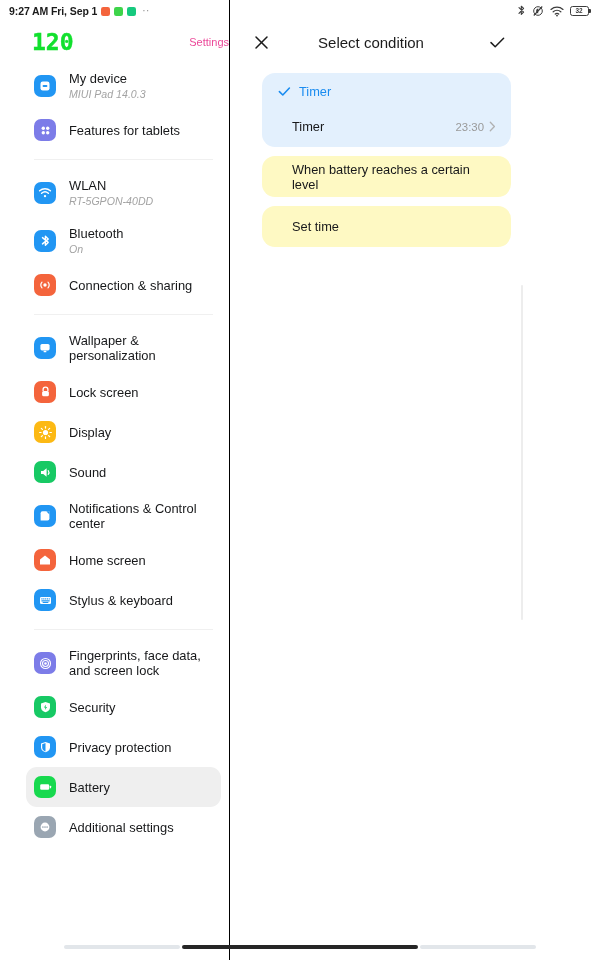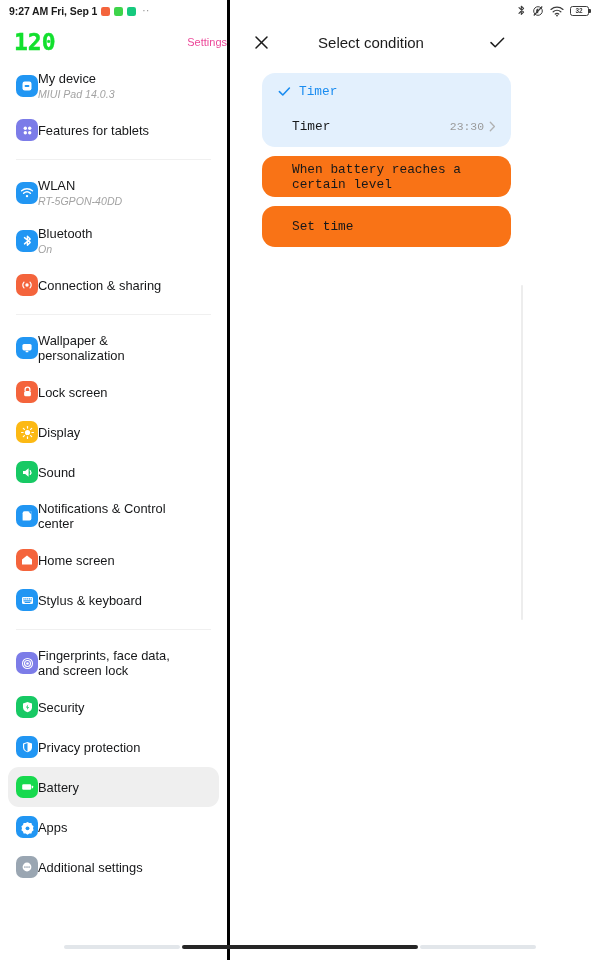--- a/index.html
+++ b/index.html
@@ -27,41 +27,42 @@
     width:19px; height:10px; border:1.2px solid #3c3c3c; border-radius:2.6px;
     display:flex; align-items:center; justify-content:center;
   }
   .battery-num { font-size:6.4px; color:#3c3c3c; font-weight:700; line-height:1; }
   .battery-tip { width:1.6px; height:4px; background:#3c3c3c; border-radius:0 1px 1px 0; margin-left:0.8px; }
 
   
   .sidebar {
     position:relative; width:230px; height:960px;
     background:#ffffff; padding-top:22px;
-    border-right:3px solid #000000;
+    border-right:1px solid #000000;
     overflow:hidden;
+    padding-left:18px;
   }
   .sidebar-head {
     height:40px; display:flex; align-items:center;
     position:relative; padding:0 14px;
   }
   .hz-badge {
     font-family:"DejaVu Sans Mono", monospace;
     font-size:23px; font-weight:700; color:#12e02e;
     letter-spacing:0px; line-height:1;
     -webkit-text-stroke:0.4px #12e02e;
   }
   .sidebar-title {
     position:absolute; left:0; right:0; text-align:right;
     font-size:11px; color:#ec4899; font-weight:400;
   }
 
   .nav-list { padding:0 8px; }
   .nav-item {
-    display:flex; align-items:center; 
+    display:flex; align-items:center; gap:13px;
     padding:9px 8px; border-radius:11px; min-height:40px;
   }
   .nav-item.selected { background:#efefef; }
   .nav-texts { display:flex; flex-direction:column; justify-content:center; }
   .nav-label { font-size:12.9px; color:#17181a; line-height:15px; }
   .nav-label.two-line { max-width:150px; }
   .nav-sub { font-size:10.6px; color:#a3a3a3; line-height:14px; margin-top:1px;font-style:italic; }
 
   .nav-icon {
     width:22px; height:22px; border-radius:7px; flex:none;
@@ -84,23 +85,23 @@
   .panel-title {
     position:absolute; left:0; right:16px; text-align:center;
     font-size:15px; color:#1b1b1b; pointer-events:none;
   }
   .icon-btn {
     width:26px; height:26px; display:flex; align-items:center; justify-content:center;
     background:none; border:none; cursor:pointer; position:relative; z-index:2;
   }
   .icon-btn.right { margin-left:auto; }
 
-  .panel-body { padding:11px 17px 0 32px;font-family:Liberation Mono, monospace; }
+  .panel-body { padding:11px 17px 0 32px; }
   .opt-card {
-    background:#f97316; border-radius:13px; margin-bottom:9px; overflow:hidden;
+    background:#fef9c3; border-radius:13px; margin-bottom:9px; overflow:hidden;
   }
   .opt-card.active { background:#e3f0fd; }
   .opt-row {
     display:flex; align-items:center; min-height:37px;
     padding:0 15px 0 15px;
   }
   .opt-row.head { padding-left:15px; }
   .opt-check {
     width:15px; margin-right:7px; display:flex; align-items:center; justify-content:center;
     flex:none;
@@ -379,31 +380,20 @@
           <svg width="15" height="12" viewBox="0 0 15 12">
               <rect x="2.2" y="3.2" width="9" height="5.6" rx="1.3" fill="#fff"></rect>
               <rect x="11.8" y="4.8" width="1.3" height="2.4" rx="0.5" fill="#fff"></rect>
             </svg>
         </span>
         <span class="nav-texts">
           <span class="nav-label">Battery</span>
         </span>
       </div>
       <div class="nav-item">
-        <span class="nav-icon" style="background:#2196f3">
-          <svg width="15" height="15" viewBox="0 0 15 15">
-            <path d="M7.5 1.9 L9.3 3 L11.4 3 L12 5 L13.6 6.3 L13 8.3 L13.6 10.3 L12 11.6 L11.4 13.6 L9.3 13.6 L7.5 14.7 L5.7 13.6 L3.6 13.6 L3 11.6 L1.4 10.3 L2 8.3 L1.4 6.3 L3 5 L3.6 3 L5.7 3 Z" fill="#fff"></path>
-            <circle cx="7.5" cy="8.3" r="1.9" fill="#2196f3"></circle>
-          </svg>
-        </span>
-        <span class="nav-texts">
-          <span class="nav-label">Apps</span>
-        </span>
-      </div>
-      <div class="nav-item">
         <span class="nav-icon" style="background:#9aa6b2">
           <svg width="14" height="14" viewBox="0 0 14 14">
               <circle cx="7" cy="7" r="4.4" fill="#fff"></circle>
               <g fill="#9aa6b2">
                 <circle cx="4.9" cy="7" r="0.85"></circle>
                 <circle cx="7" cy="7" r="0.85"></circle>
                 <circle cx="9.1" cy="7" r="0.85"></circle>
               </g>
             </svg>
         </span>

